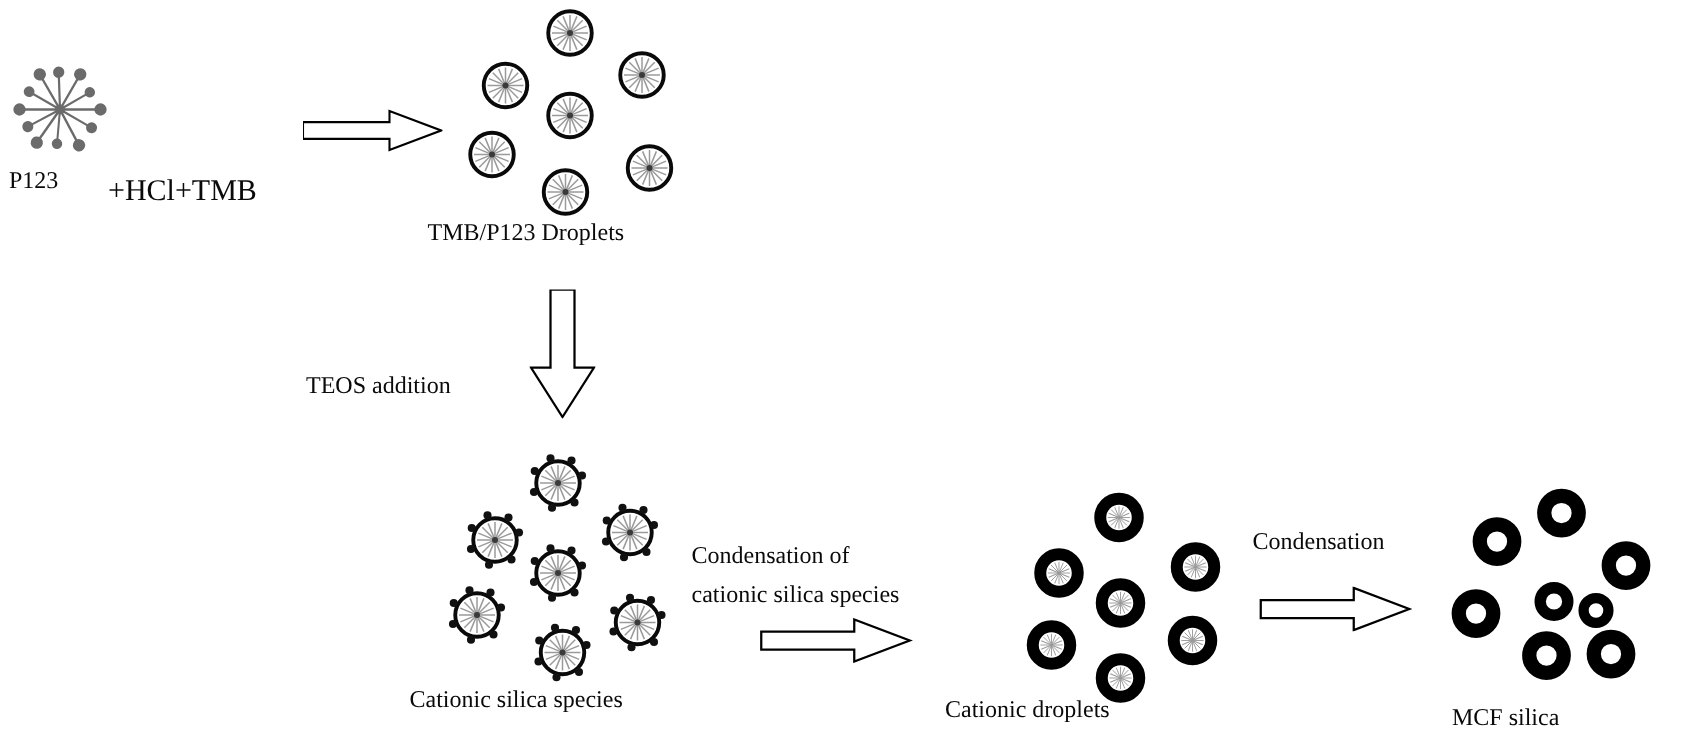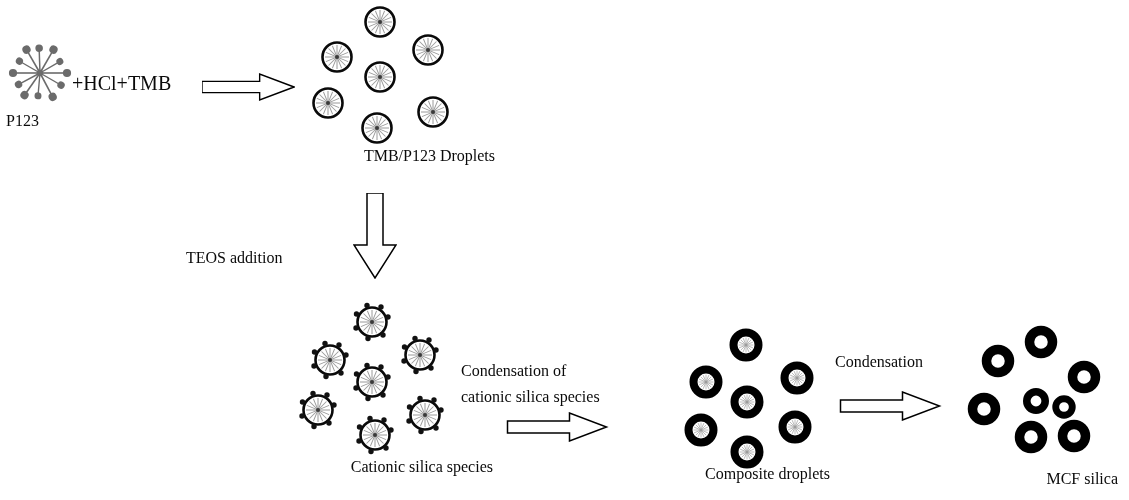--- a/index.html
+++ b/index.html
@@ -11,23 +11,23 @@
     color:#0a0a0a;
     overflow:hidden;
   }
   .abs{position:absolute;}
   .label{
     position:absolute;
     font-size:16px;
     color:#0a0a0a;
     white-space:nowrap;
   }
-  .label.center{text-align:right;white-space:nowrap;}
+  .label.center{text-align:left;white-space:nowrap;}
   .label.multiline{white-space:pre-line;line-height:26px;}
-  .reagents{font-size:20px;}
+  .reagents{font-size:20px;margin-top:44px;}
 </style>
 </head>
 <body>
 
 <div class="canvas">
 
   <svg width="0" height="0" style="position:absolute" aria-hidden="true">
     <defs>
       <g id="spokes">
         <g stroke="#9a9a9a" stroke-width="1">
@@ -105,21 +105,21 @@
     <use href="#droplet" transform="translate(82,75)"></use>
     <use href="#droplet" transform="translate(30,101)"></use>
     <use href="#droplet" transform="translate(135,110)"></use>
     <use href="#droplet" transform="translate(79,126)"></use>
   </svg>
   <div class="label center" style="left:285px;top:147px;width:210px">TMB/P123 Droplets</div>
 
   <svg class="abs" style="left:353px;top:193px" width="44" height="86" viewBox="0 0 44 86">
     <polygon points="14,0 30,0 30,52 43,52 22,85 1,52 14,52" fill="#ffffff" stroke="#000000" stroke-width="1.5"></polygon>
   </svg>
-  <div class="label" style="left:186px;top:249px">TEOS addition</div>
+  <div class="label" style="left:204px;top:249px">TEOS addition</div>
 
   <svg class="abs" style="left:283px;top:293px" width="195" height="170">
     <use href="#cationic" transform="translate(89,29)"></use>
     <use href="#cationic" transform="translate(47,67)"></use>
     <use href="#cationic" transform="translate(137,62)"></use>
     <use href="#cationic" transform="translate(89,89)"></use>
     <use href="#cationic" transform="translate(35,117)"></use>
     <use href="#cationic" transform="translate(142,122)"></use>
     <use href="#cationic" transform="translate(92,142)"></use>
   </svg>
@@ -133,21 +133,21 @@
 
   <svg class="abs" style="left:660px;top:322px" width="175" height="150">
     <use href="#composite" transform="translate(86,23)"></use>
     <use href="#composite" transform="translate(46,60)"></use>
     <use href="#composite" transform="translate(137,56)"></use>
     <use href="#composite" transform="translate(87,80)"></use>
     <use href="#composite" transform="translate(41,108)"></use>
     <use href="#composite" transform="translate(135,105)"></use>
     <use href="#composite" transform="translate(87,130)"></use>
   </svg>
-  <div class="label center" style="left:630px;top:465px;width:200px">Composite droplets</div>
+  <div class="label center" style="left:630px;top:465px;width:200px">Cationic droplets</div>
 
   <div class="label" style="left:835px;top:353px">Condensation</div>
   <svg class="abs" style="left:838px;top:391px" width="105" height="30" viewBox="0 0 100 30">
     <polygon points="0,9 62,9 62,1 99,15 62,29 62,21 0,21" fill="#ffffff" stroke="#000000" stroke-width="1.5"></polygon>
   </svg>
 
   <svg class="abs" style="left:958px;top:322px" width="170" height="140">
     <use href="#mcfring" transform="translate(40,39)"></use>
     <use href="#mcfring" transform="translate(83,20)"></use>
     <use href="#mcfring" transform="translate(126,55)"></use>

